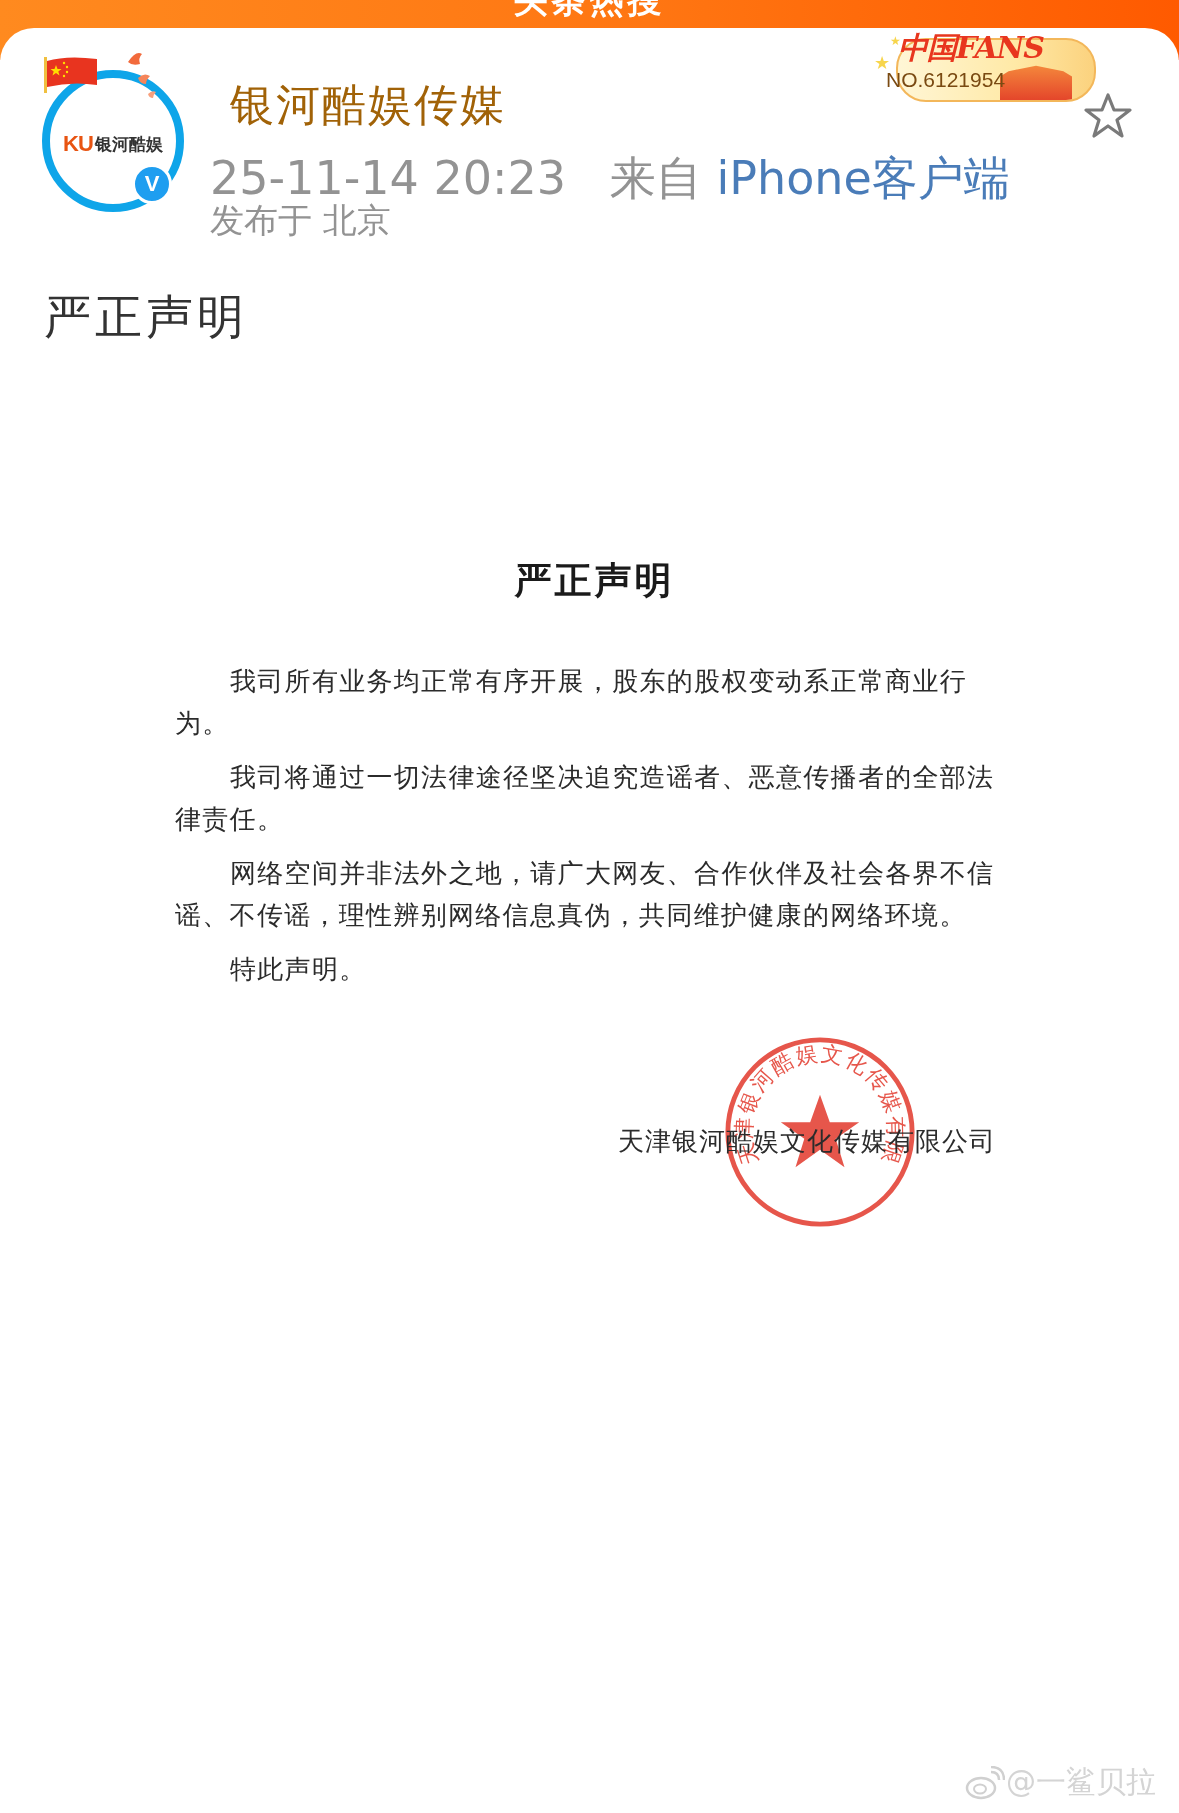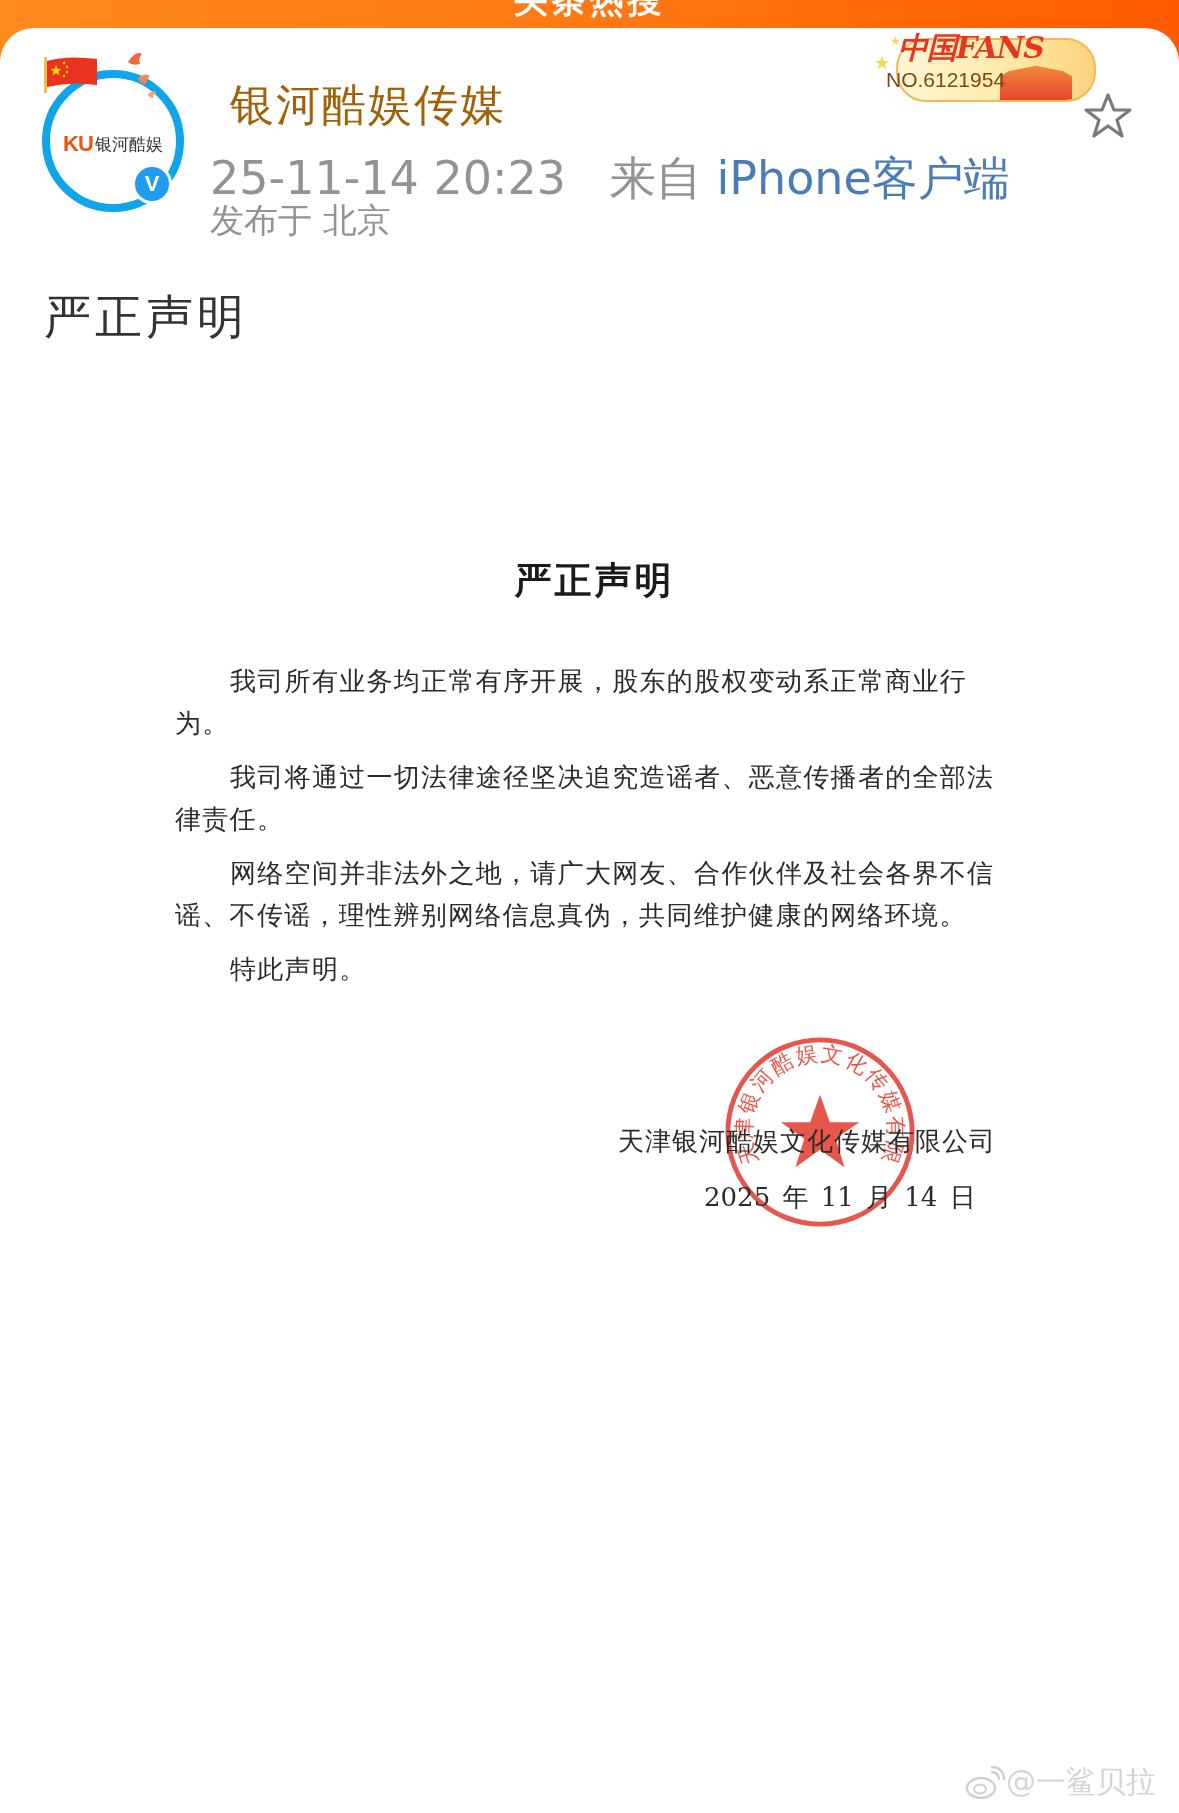--- a/index.html
+++ b/index.html
@@ -21,21 +21,21 @@
     background: #ffffff; border-radius: 34px 34px 0 0;
   }
   
   .avatar {
     position: absolute; left: 42px; top: 70px; width: 126px; height: 126px;
     border-radius: 50%; border: 8px solid #0ea5e9; background: #fff;
     display: flex; align-items: center; justify-content: center;
   }
   .avatar-logo { display: flex; align-items: center; gap: 2px; margin-top: 6px; }
   .avatar-logo .ku { color: #e85412; font-weight: bold; font-size: 22px; font-family: "Liberation Sans", sans-serif; letter-spacing: -1px; }
-  .avatar-logo .cn { color: #333; font-size: 17px; font-weight: normal; }
+  .avatar-logo .cn { color: #333; font-size: 17px; font-weight: bold; }
   .flag {
     position: absolute; left: 42px; top: 55px; width: 60px; height: 40px;
   }
   .birds { position: absolute; left: 120px; top: 48px; width: 60px; height: 60px; }
   .verified {
     position: absolute; left: 132px; top: 164px; width: 34px; height: 34px;
     border-radius: 50%; background: #1e9ef0; border: 3px solid #fff;
     color: #fff; font-weight: bold; font-size: 22px; line-height: 34px; text-align: center;
     font-family: "Liberation Sans", sans-serif;
   }
@@ -186,21 +186,20 @@
       <path id="sealArc" d="M 38 130 A 70 70 0 1 1 162 130"></path>
     </defs>
     <circle cx="100" cy="100" r="94" fill="none" stroke="#e2392c" stroke-width="5"></circle>
     <text font-size="22" fill="#e2392c" font-family="DejaVu Serif, serif" letter-spacing="2">
       <textPath href="#sealArc" startOffset="0">天津银河酷娱文化传媒有限公司</textPath>
     </text>
     <polygon points="100,62 110,90 140,90 116,107 125,136 100,118 75,136 84,107 60,90 90,90" fill="#e2392c"></polygon>
   </svg>
 
   <div class="sign-company">天津银河酷娱文化传媒有限公司</div>
-  <div class="sign-date">2025 年 11 月 14 日</div>
 </div>
 
 <div class="watermark">
   <svg width="40" height="34" viewBox="0 0 40 34">
     <ellipse cx="16" cy="22" rx="14" ry="10" fill="none" stroke="#d0d0d0" stroke-width="2.5"></ellipse>
     <ellipse cx="15" cy="23" rx="6" ry="4.5" fill="none" stroke="#d0d0d0" stroke-width="2"></ellipse>
     <path d="M26 6 Q34 6 34 14" fill="none" stroke="#d0d0d0" stroke-width="2.5"></path>
     <path d="M26 1 Q39 1 39 14" fill="none" stroke="#d0d0d0" stroke-width="2.5"></path>
   </svg>
   <span>@一鲨贝拉</span>

